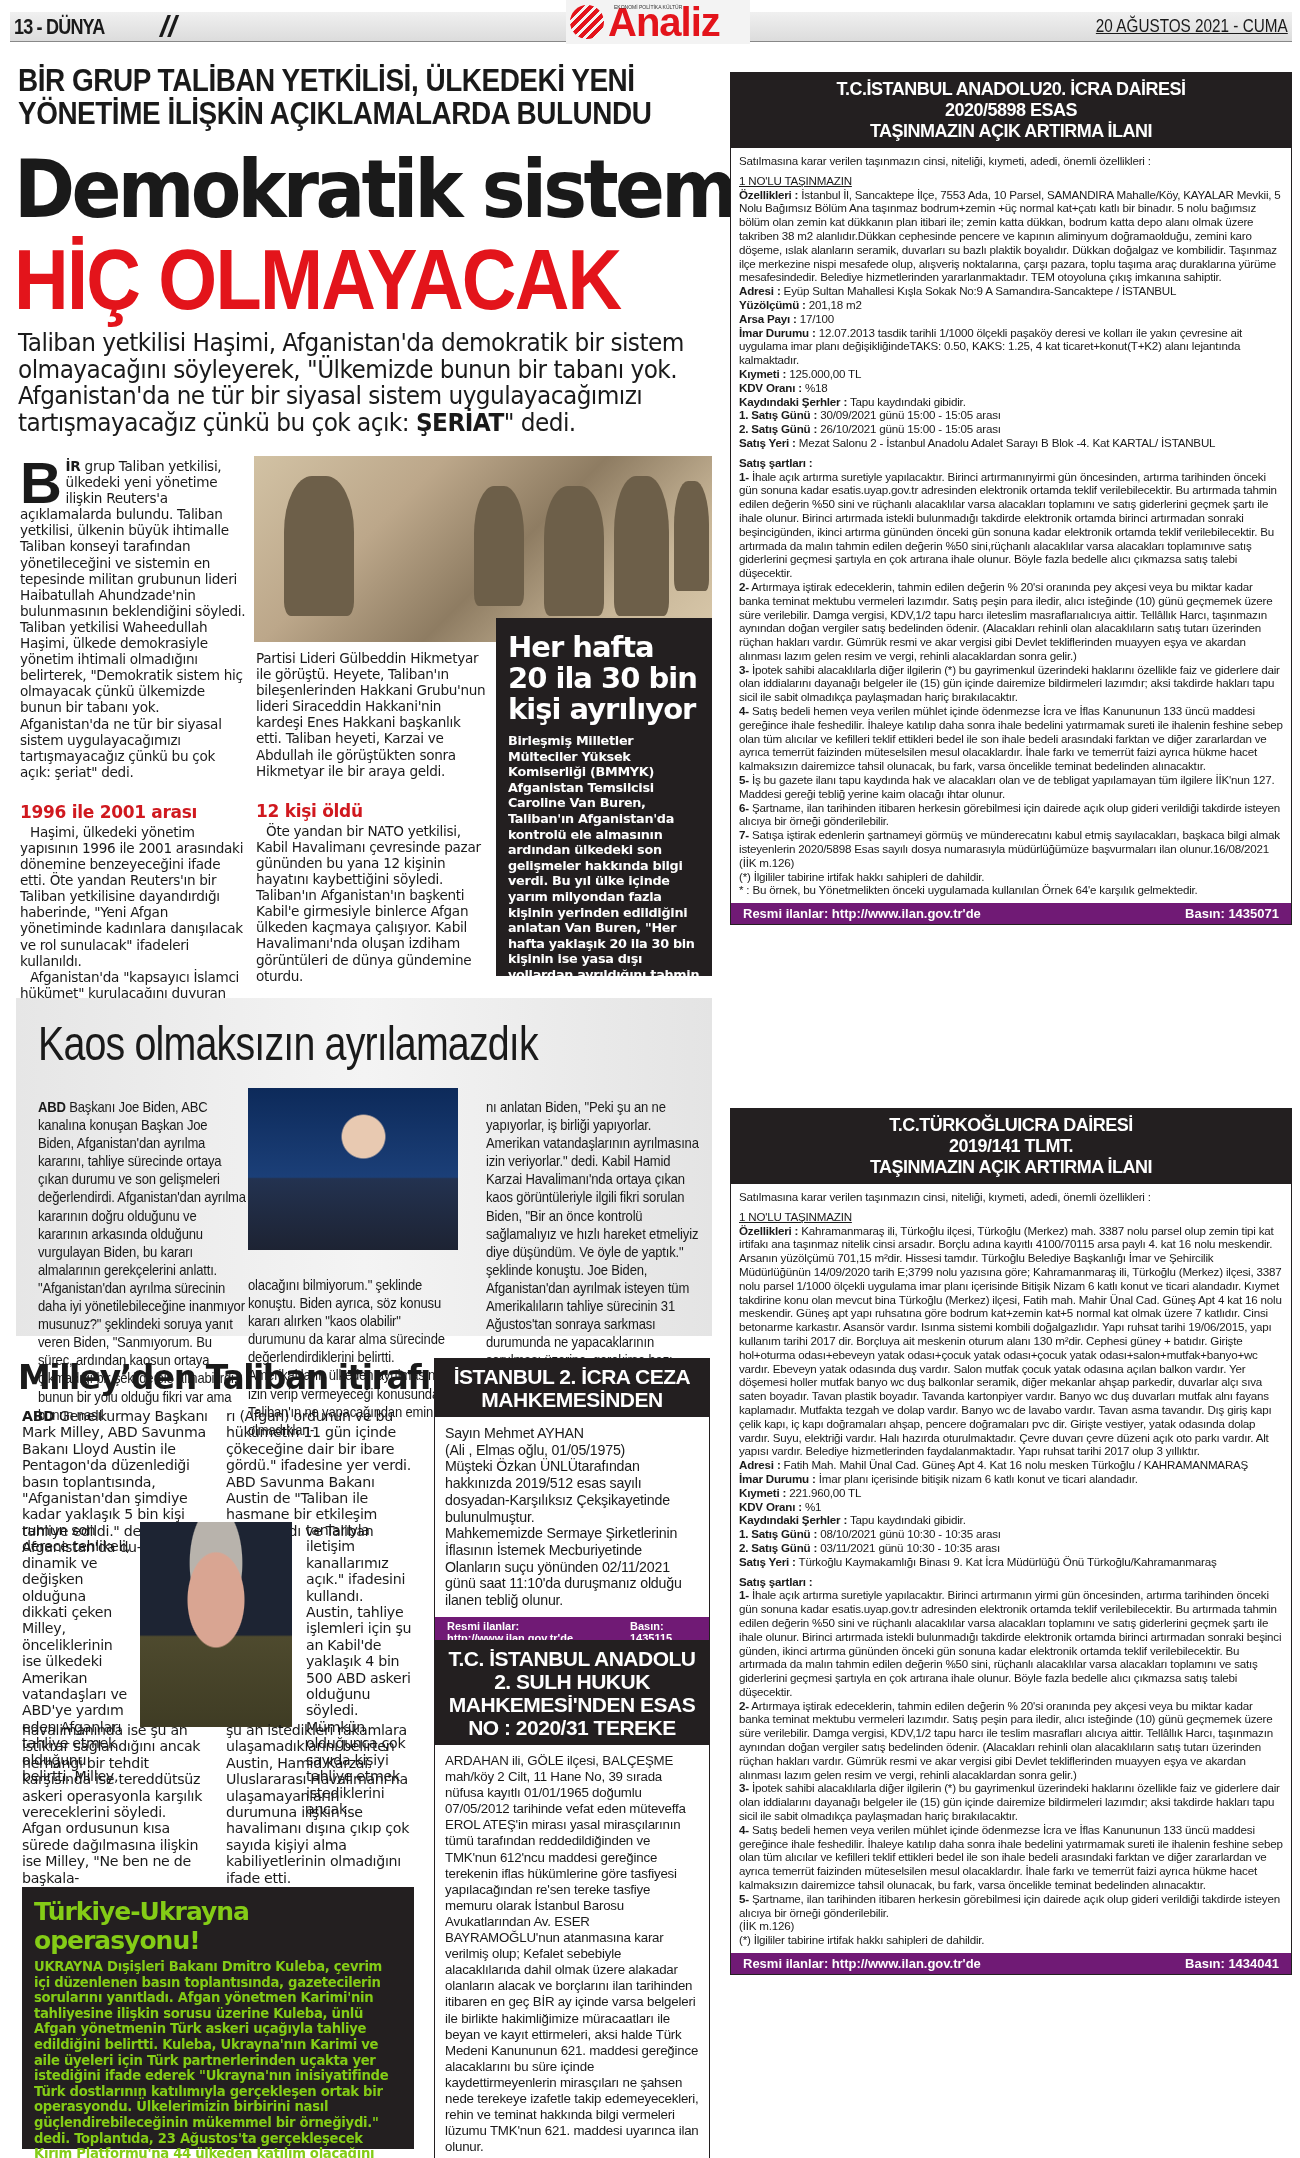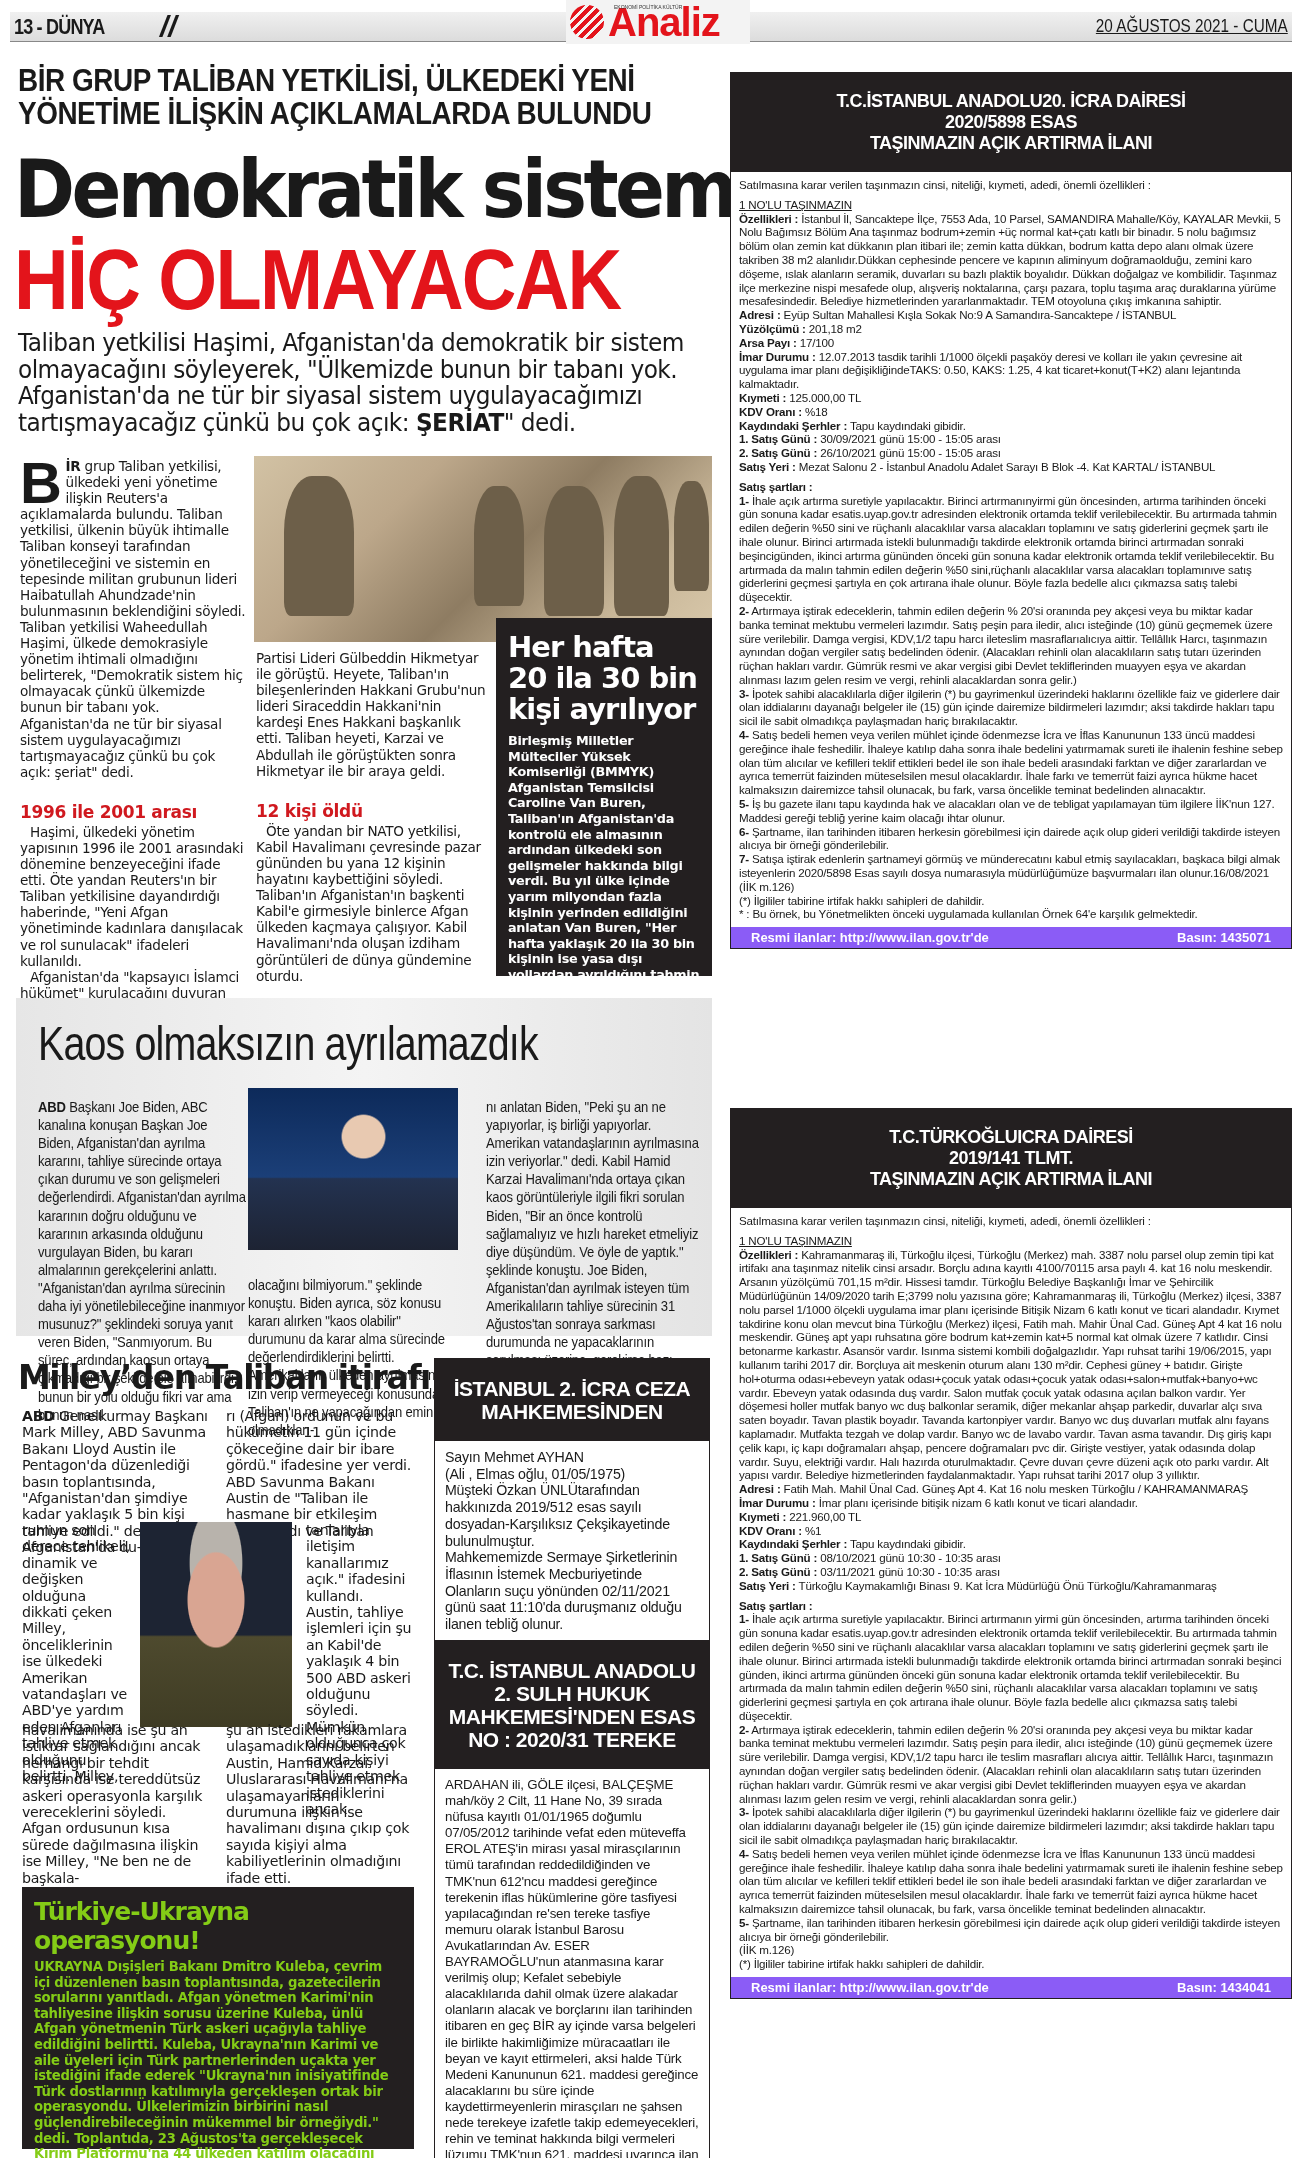--- a/index.html
+++ b/index.html
@@ -32,25 +32,25 @@
 .kaos h2{position:absolute;left:22px;top:18px;font:48px "Liberation Sans",sans-serif;letter-spacing:-1px;transform:scaleX(.82);transform-origin:left;white-space:nowrap;font-weight:400}
 .kcol{position:absolute;font:15px "Liberation Sans",sans-serif;line-height:18.1px;transform:scaleX(.87);transform-origin:left;letter-spacing:-.2px}
 .biden{position:absolute;left:232px;top:90px;width:210px;height:162px;background:radial-gradient(circle at 55% 30%,#e8c9b1 0 13%,transparent 14%),linear-gradient(180deg,#0d2a5a,#1b3f78 55%,#233250 56%,#1d2333)}
 .milley-h{left:18px;top:1358px;font:bold 33px "DejaVu Sans",sans-serif;letter-spacing:-1.5px;white-space:nowrap}
 .mcol{font:14.2px "DejaVu Sans",sans-serif;line-height:16.4px;letter-spacing:-.3px}
 .mphoto{left:140px;top:1522px;width:152px;height:205px;background:radial-gradient(ellipse at 50% 38%,#d9a592 0 26%,transparent 27%),radial-gradient(ellipse at 50% 20%,#b8b3ac 0 24%,transparent 25%),linear-gradient(180deg,#1d2433 0 55%,#4e4a2e 56%,#3f3c24)}
 .ukr{left:22px;top:1887px;width:392px;height:262px;background:#231f20;color:#84cc16;padding:10px 12px}
 .ukr h3{font:bold 25px "DejaVu Sans",sans-serif;letter-spacing:-1px}
 .ukr p{font:bold 13.2px "DejaVu Sans",sans-serif;line-height:15.6px;letter-spacing:-.3px;margin-top:4px}
 .ad{border:1.5px solid #231f20;background:#fff}
-.adh{background:#231f20;color:#fff;text-align:center;font:bold 18px "Liberation Sans",sans-serif;line-height:21px;padding:18px 4px;letter-spacing:-.5px}
+.adh{background:#231f20;color:#fff;text-align:center;font:bold 18px "Liberation Sans",sans-serif;line-height:21px;padding:6px 4px;letter-spacing:-.5px}
 .adb{font:11.6px "Liberation Sans",sans-serif;line-height:13.8px;padding:6px 8px;letter-spacing:-.2px}
 .adb b{font-weight:700}
 .adb u{font-weight:400}
-.adf{background:#8b5cf6;color:#fff;font:bold 13px "Liberation Sans",sans-serif;display:flex;justify-content:space-between;padding:3px 20px}
+.adf{background:#701a75;color:#fff;font:bold 13px "Liberation Sans",sans-serif;display:flex;justify-content:space-between;padding:3px 12px}
 .sad .adh{font-size:21px;line-height:23px}
 .sad .adb{font:14.2px "Liberation Sans",sans-serif;line-height:16.7px;padding:8px 10px}
 .sad .adf{font-size:11px;justify-content:flex-start;gap:12px}
 .gap{height:6px}
 </style>
 </head>
 <body>
 
 <div class="abs hdr">
   <span class="pg">13 - DÜNYA</span>

